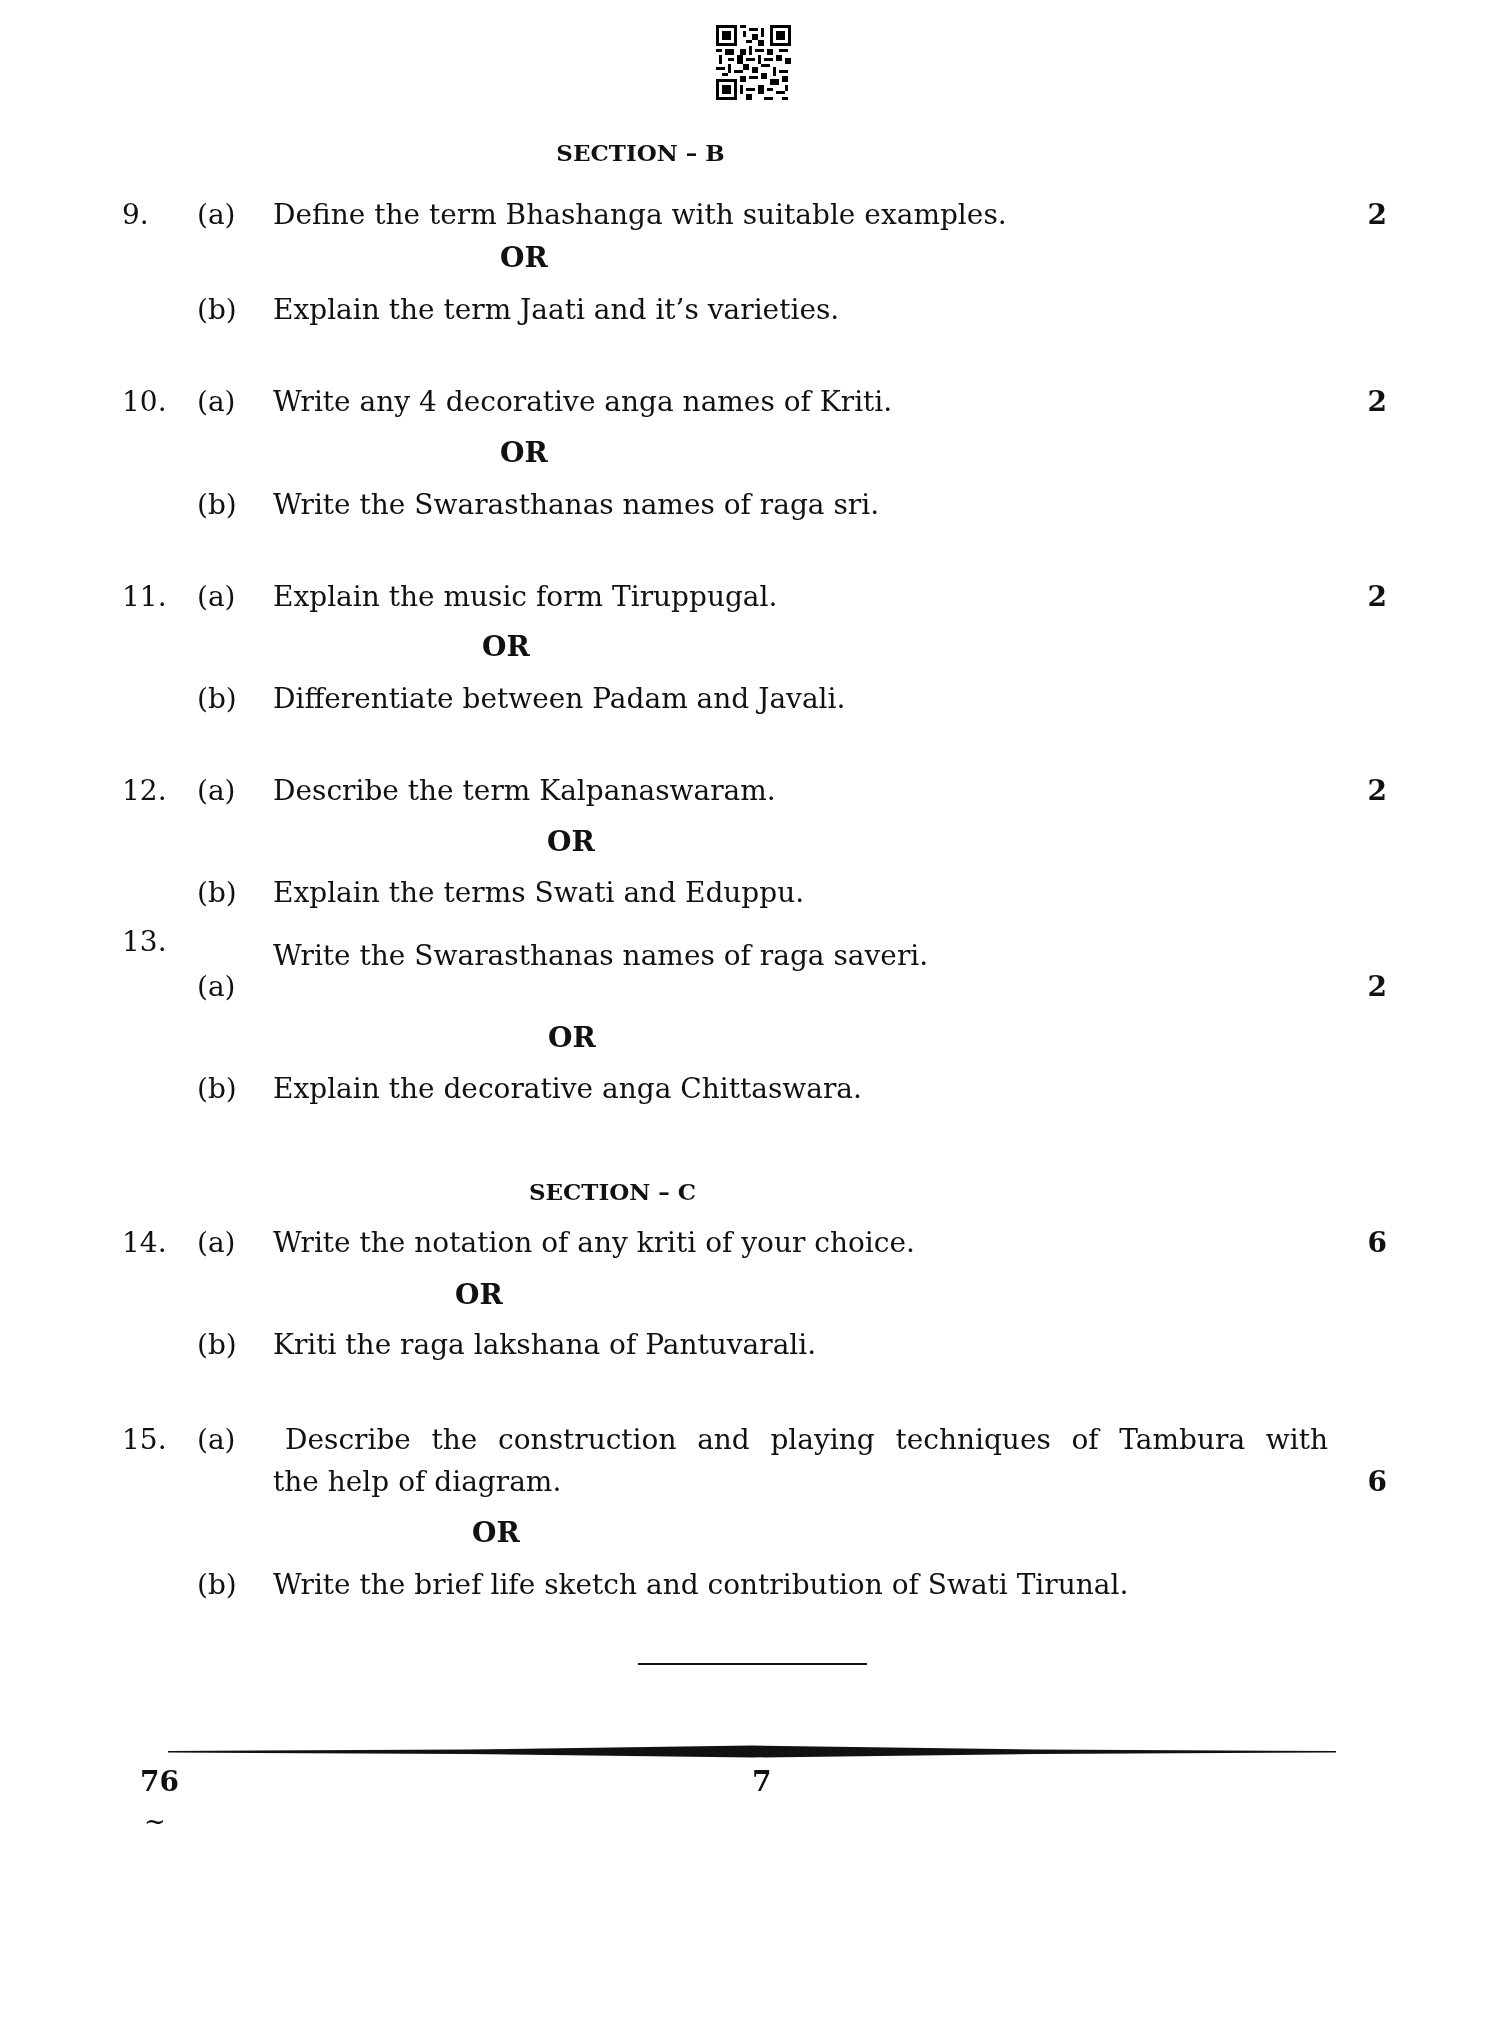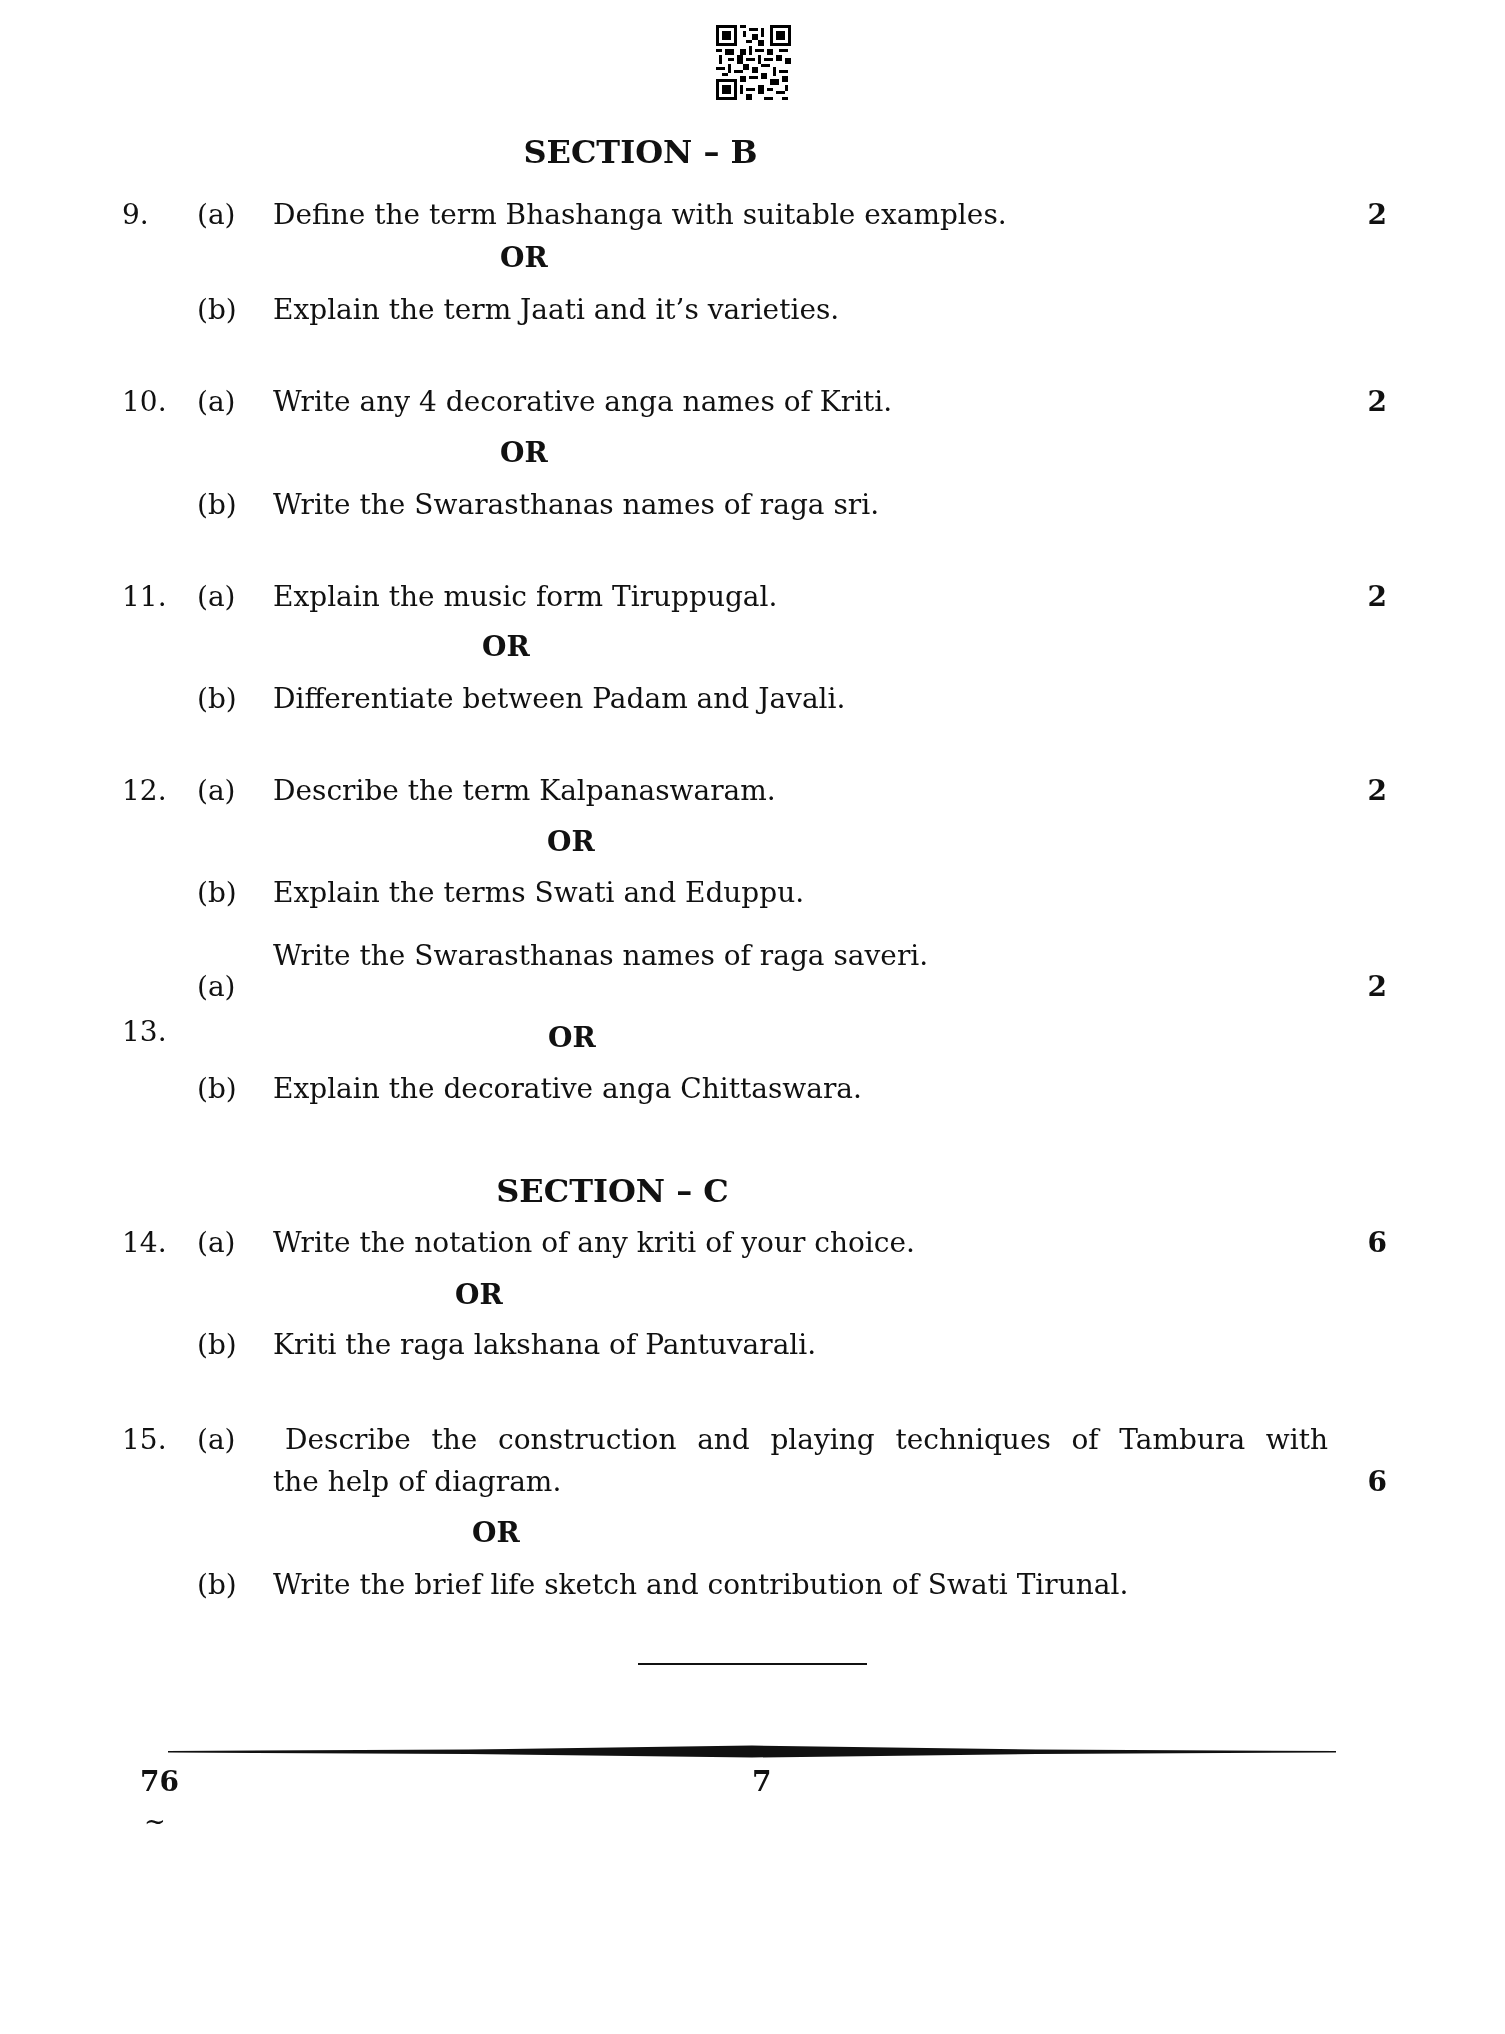--- a/index.html
+++ b/index.html
@@ -5,21 +5,21 @@
   html, body { margin: 0; padding: 0; background: #ffffff; }
   body { width: 1505px; height: 2034px; position: relative; overflow: hidden;
          font-family: "DejaVu Serif", "Liberation Serif", serif; color: #111111; }
   .abs { position: absolute; white-space: nowrap; }
   .ln { font-size: 28px; line-height: 28px; }
   .bold { font-weight: bold; }
   .qnum { left: 122px; }
   .part { left: 197px; }
   .txt  { left: 273px; }
   .mark { right: 118px; text-align: right; font-weight: bold; }
-  .section { left: 0; width: 1281px; text-align: center; font-weight: bold; font-size: 32px; line-height: 29px; }
+  .section { left: 0; width: 1281px; text-align: center; font-weight: bold; font-size: 23px; line-height: 29px; }
   .justify { width: 1043px; text-align: justify; text-align-last: justify; white-space: normal; margin-left: 12px; }
   #qr { position: absolute; left: 716px; top: 25px; width: 75px; height: 75px; }
   .rule-short { position: absolute; left: 638px; top: 1663px; width: 229px; height: 2px; background: #111; }
   .rule-thick { position: absolute; left: 168px; top: 1745px; width: 1168px; height: 13px; }
 </style>
 </head>
 <body>
 
 <svg id="qr" viewBox="0 0 25 25" shape-rendering="crispEdges">
   <rect x="0" y="0" width="25" height="25" fill="#fff"></rect>
@@ -117,21 +117,21 @@
   <span class="abs ln qnum" style="top:777px;">12.</span>
   <span class="abs ln part" style="top:777px;">(a)</span>
   <span class="abs ln txt" style="top:777px;">Describe the term Kalpanaswaram.</span>
   <span class="abs ln mark" style="top:777px;">2</span>
   <span class="abs ln bold" style="top:828px; left:547px;">OR</span>
   <span class="abs ln part" style="top:879px;">(b)</span>
   <span class="abs ln txt" style="top:879px;">Explain the terms Swati and Eduppu.</span>
 </div>
 
 <div>
-  <span class="abs ln qnum" style="top:1018px;">13.</span>
+  <span class="abs ln qnum" style="top:928px;">13.</span>
   <span class="abs ln part" style="top:973px;">(a)</span>
   <span class="abs ln txt" style="top:942px;">Write the Swarasthanas names of raga saveri.</span>
   <span class="abs ln mark" style="top:973px;">2</span>
   <span class="abs ln bold" style="top:1024px; left:548px;">OR</span>
   <span class="abs ln part" style="top:1075px;">(b)</span>
   <span class="abs ln txt" style="top:1075px;">Explain the decorative anga Chittaswara.</span>
 </div>
 
 <div class="abs section" style="top:1177px; left:-28px;">SECTION – C</div>
 

